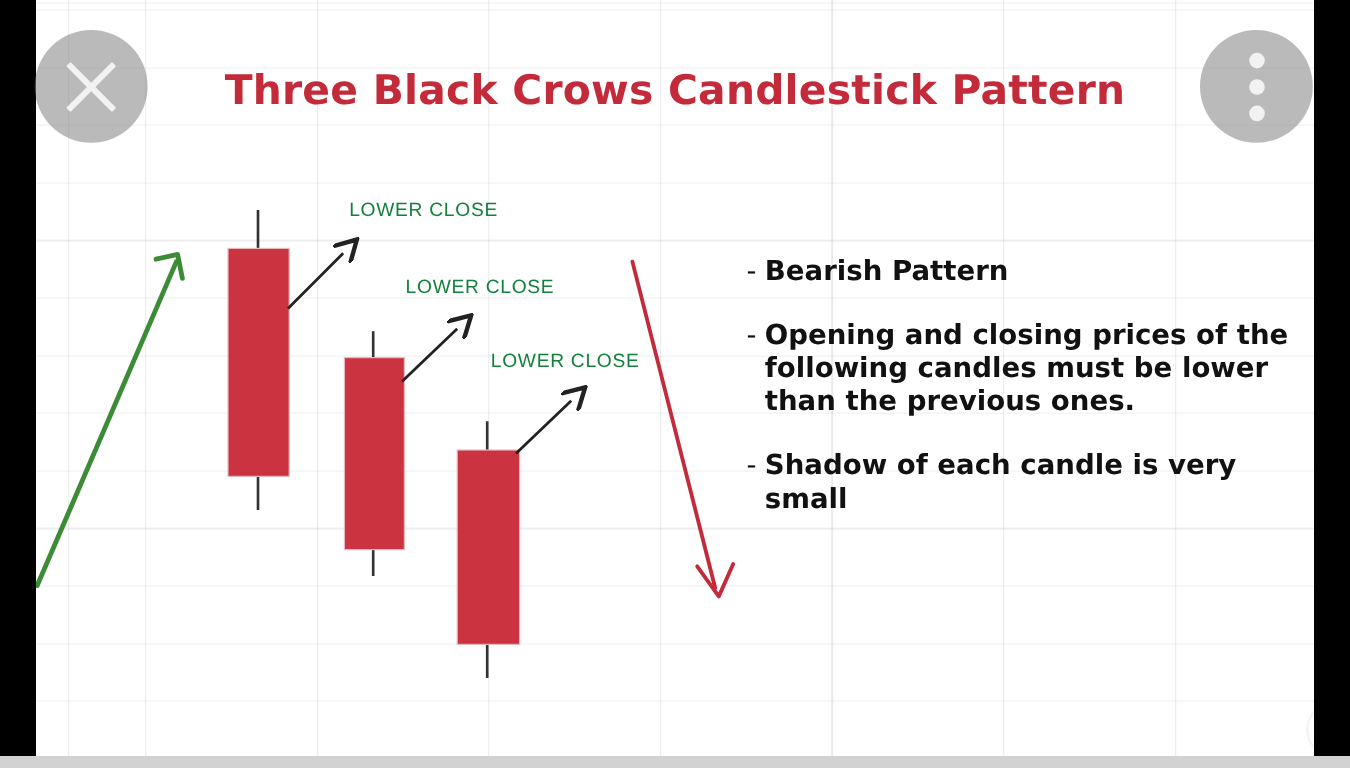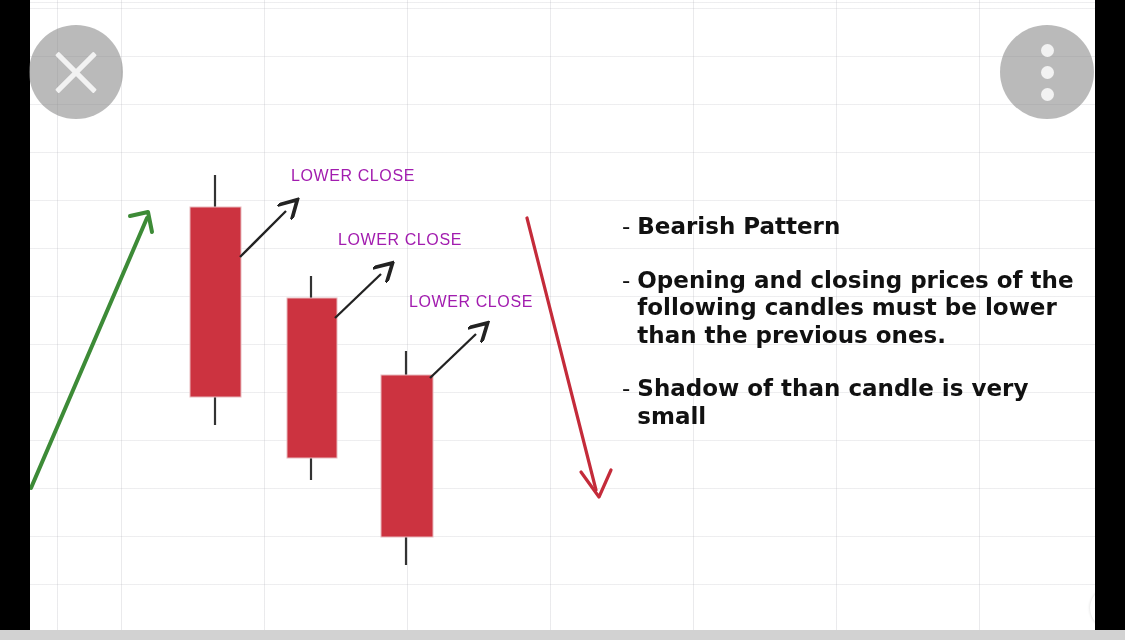--- a/index.html
+++ b/index.html
@@ -84,21 +84,21 @@
     width: 1065px;
     height: 630px;
   }
 
   
   .lower-close {
     position: absolute;
     font-family: "Liberation Sans", sans-serif;
     font-size: 16px;
     font-weight: 400;
-    color: #a21caf;
+    color: #15803d;
     letter-spacing: 0.6px;
     white-space: nowrap;
   }
   .lc1 { left: 261px; top: 167px; }
   .lc2 { left: 308px; top: 231px; }
   .lc3 { left: 379px; top: 293px; }
 
   
   .bullets {
     position: absolute;
@@ -190,20 +190,21 @@
 </style>
 </head>
 <body>
 
 <div class="viewer">
 
   <div class="slide">
 
     <div class="grid"></div>
 
+    <div class="slide-title">Three Black Crows Candlestick Pattern</div>
 
     <svg class="art" viewBox="0 0 1065 630">
       <defs>
         <marker id="blkArrow" markerWidth="9" markerHeight="9" refX="1" refY="4.5" orient="auto" markerUnits="strokeWidth">
           <path d="M0,0 L8,4.5 L0,9" fill="none" stroke="#222222" stroke-width="1.6"></path>
         </marker>
       </defs>
 
       <g>
         <line x1="1" y1="488" x2="117" y2="218" stroke="#3d8b37" stroke-width="4" stroke-linecap="round"></line>
@@ -251,21 +252,21 @@
         <span class="txt">Bearish Pattern</span>
       </div>
       <div class="bullet">
         <span class="dash">-</span>
         <span class="txt">Opening and closing prices of the
 following candles must be lower
 than the previous ones.</span>
       </div>
       <div class="bullet">
         <span class="dash">-</span>
-        <span class="txt">Shadow of than candle is very small</span>
+        <span class="txt">Shadow of each candle is very small</span>
       </div>
     </div>
 
     <div class="expand-btn">
       
     </div>
 
   </div>
 
   <div class="bottom-strip"></div>

